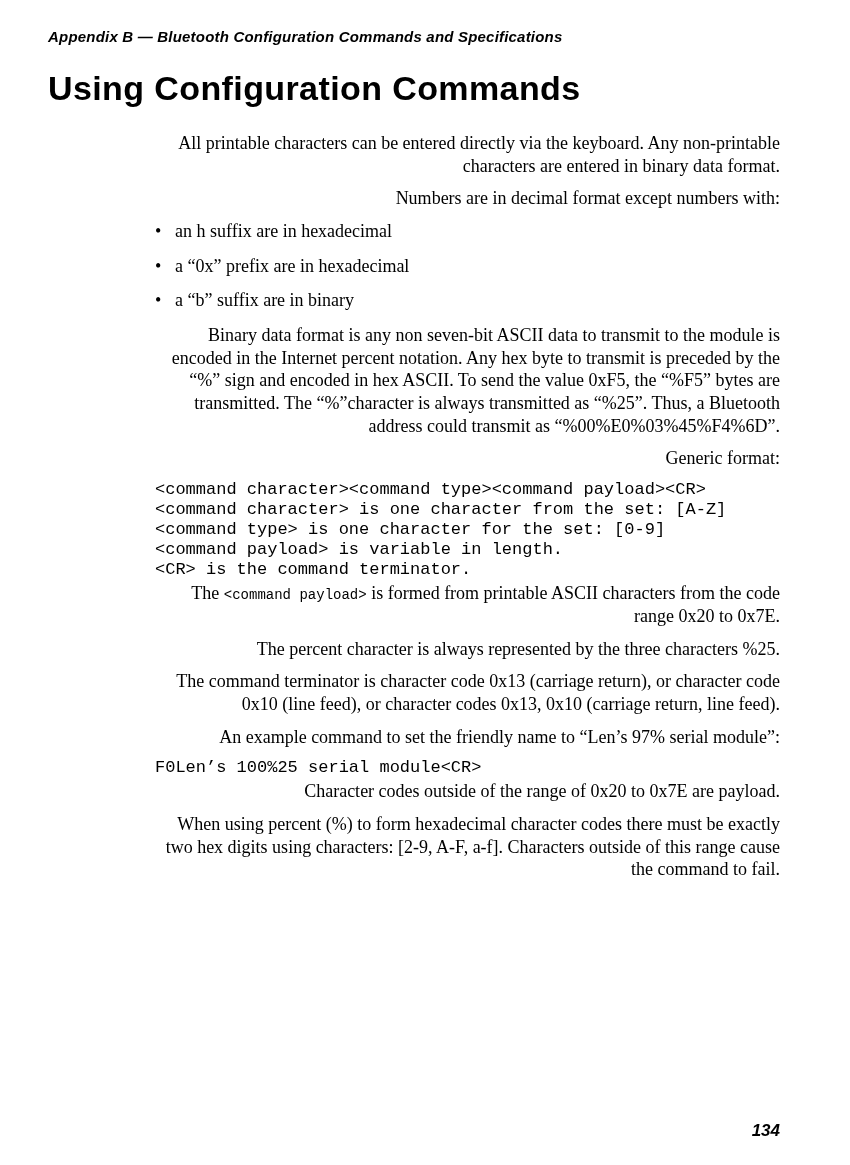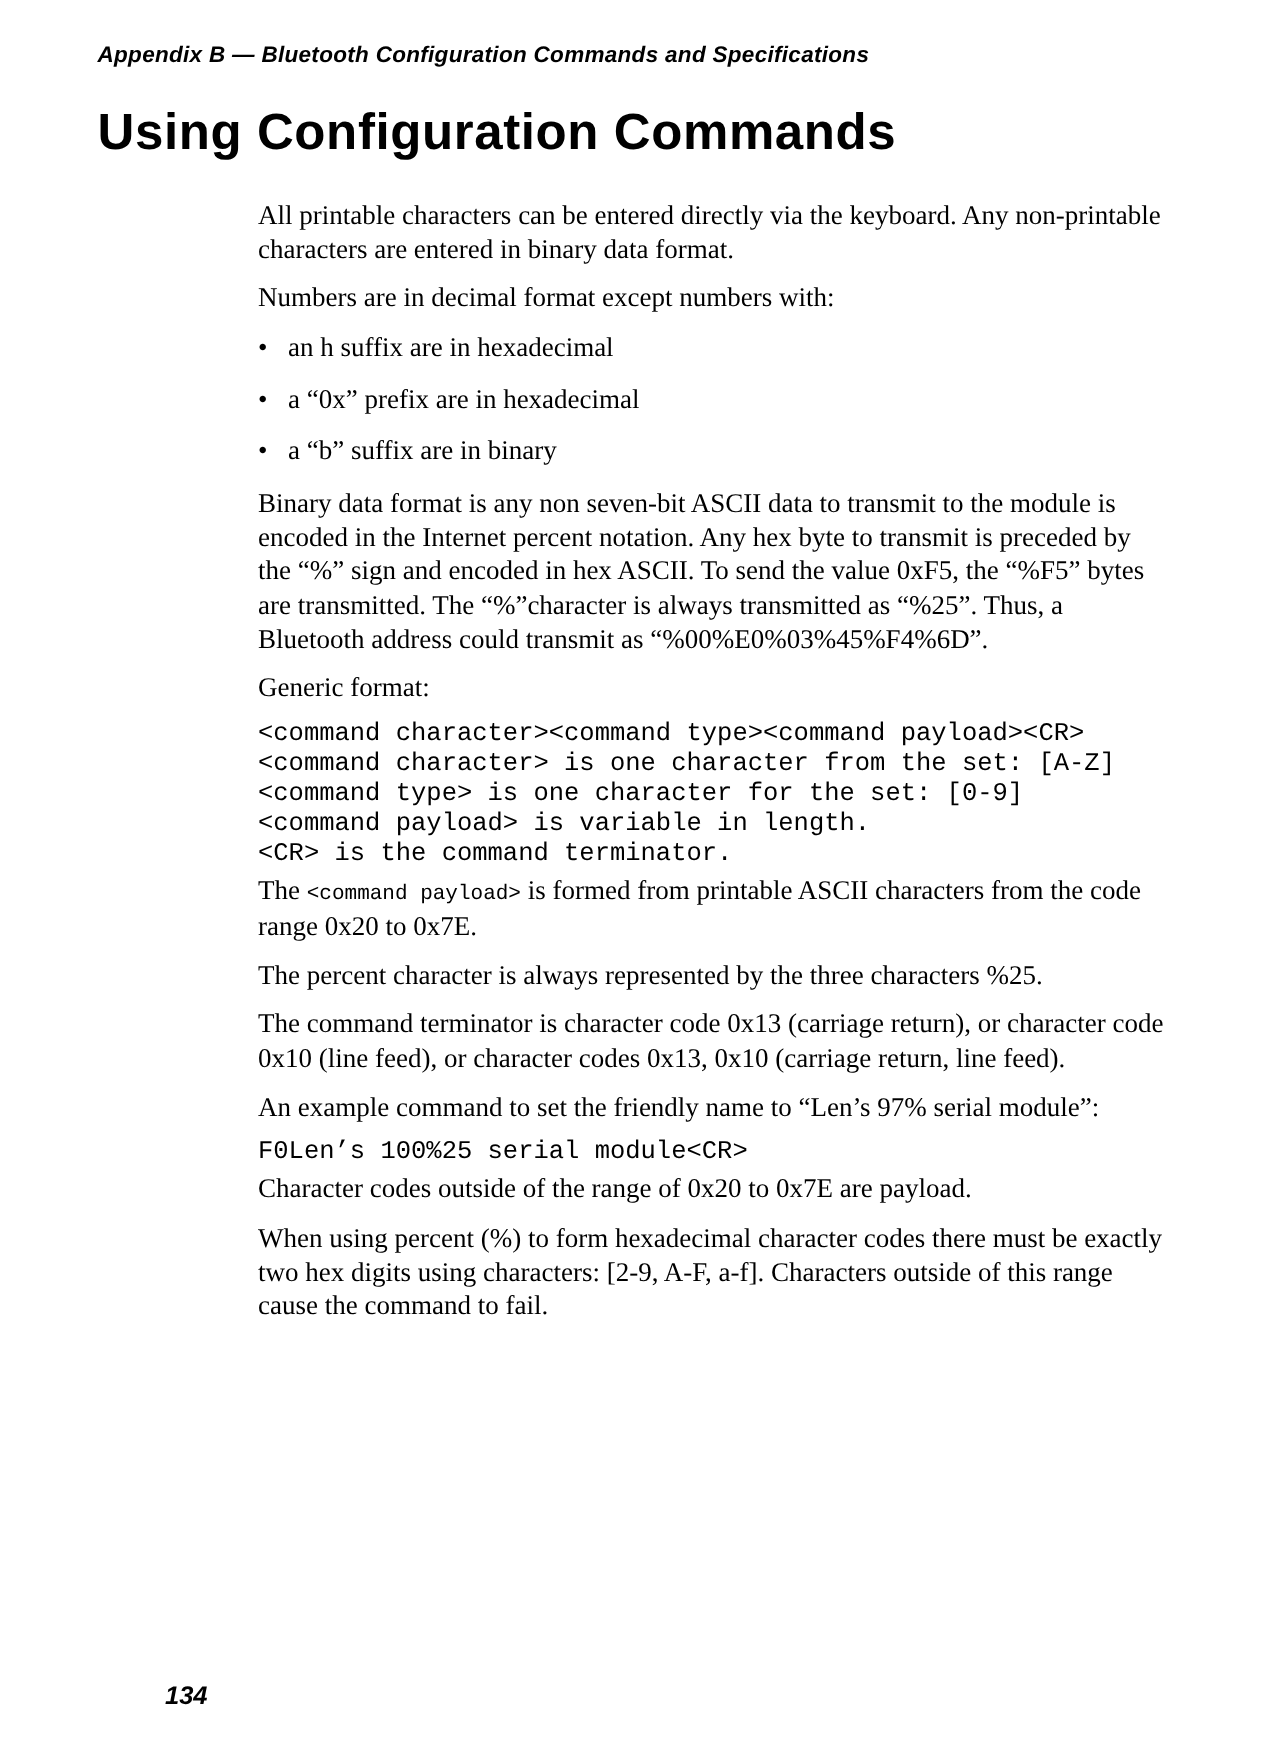--- a/index.html
+++ b/index.html
@@ -8,21 +8,21 @@
       margin: 0;
       padding: 0;
       width: 850px;
       height: 1165px;
       background: #fff;
       font-family: Georgia, 'Times New Roman', serif;
       color: #000;
       position: relative;
     }
     .page {
-      padding: 28px 70px 0 65px;
+      padding: 28px 70px 0 48px;
     }
     .running-head {
       font-family: Arial, Helvetica, sans-serif;
       font-weight: bold;
       font-style: italic;
       font-size: 15px;
       letter-spacing: 0.2px;
       margin-bottom: 24px;
     }
     .h-title {
@@ -33,20 +33,21 @@
       margin: 0 0 24px 0;
       font-stretch: condensed;
     }
     .body-col {
       margin-left: 107px;
       font-size: 18px;
       line-height: 1.26;
     }
     .para {
       margin-bottom: 10px;
+      text-align: right;
     }
     .bullets {
       margin: 0 0 10px 0;
       padding: 0;
     }
     .bullets li {
       list-style: none;
       display: flex;
       margin-bottom: 12px;
       font-size: 18px;
@@ -65,23 +66,23 @@
     }
     .mono-inline {
       font-family: 'Courier New', Courier, monospace;
       font-size: 14px;
     }
     .footer {
       position: absolute;
       bottom: 24px;
       left: 0;
       width: 100%;
-      padding: 0 110px;
+      padding: 0 70px;
       display: flex;
-      justify-content: flex-start;
+      justify-content: flex-end;
       font-family: Arial, Helvetica, sans-serif;
       font-weight: bold;
       font-style: italic;
       font-size: 17px;
     }
   </style>
 </head>
 <body>
 
 <div class="page">

